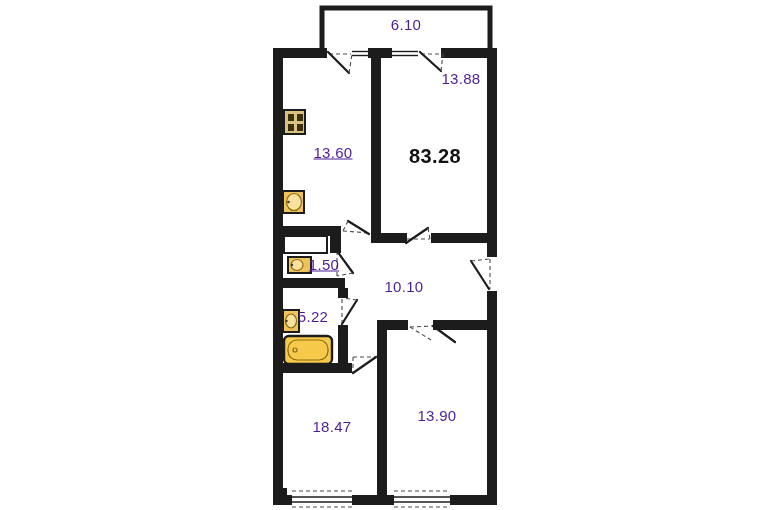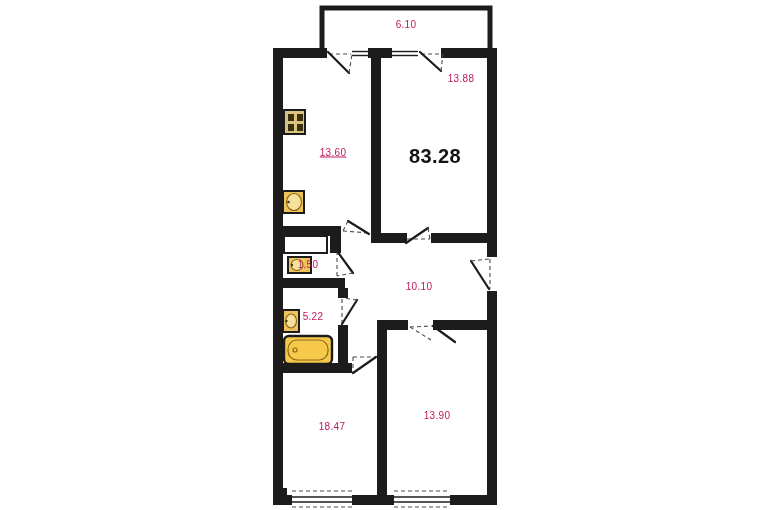--- a/index.html
+++ b/index.html
@@ -16,22 +16,22 @@
     overflow: hidden;
   }
   .stage svg {
     position: absolute;
     left: 0;
     top: 0;
   }
   .lbl {
     position: absolute;
     transform: translate(-50%, -50%);
-    font-size: 10px;
-    color: #be185d;
+    font-size: 15px;
+    color: #4c1d95;
     letter-spacing: 0.3px;
     white-space: nowrap;
     user-select: none;
   }
   .lbl.total {
     font-size: 20px;
     font-weight: bold;
     color: #141414;
     letter-spacing: 0.4px;
   }
@@ -177,18 +177,18 @@
       <rect x="284" y="336" width="48" height="28" rx="5" stroke="#1c1c1c" stroke-width="2.4" fill="#f6c94a"></rect>
       <rect x="288" y="340" width="40" height="20" rx="9" fill="none" class="innerstroke"></rect>
       <circle cx="295" cy="350" r="2" fill="none" class="innerstroke"></circle>
     </g>
   </svg>
 
   <div class="lbl" style="left:406px; top:24px;">6.10</div>
   <div class="lbl" style="left:461px; top:78px;">13.88</div>
   <div class="lbl" style="left:333px; top:152px;text-decoration:underline;">13.60</div>
   <div class="lbl total" style="left:435px; top:156px;">83.28</div>
-  <div class="lbl" style="left:308px; top:264px;">1.50</div>
-  <div class="lbl" style="left:419px; top:286px;">10.10</div>
+  <div class="lbl" style="left:324px; top:264px;text-decoration:underline;">1.50</div>
+  <div class="lbl" style="left:404px; top:286px;">10.10</div>
   <div class="lbl" style="left:313px; top:316px;">5.22</div>
   <div class="lbl" style="left:332px; top:426px;">18.47</div>
   <div class="lbl" style="left:437px; top:415px;">13.90</div>
 </div>
 
 </body></html>

